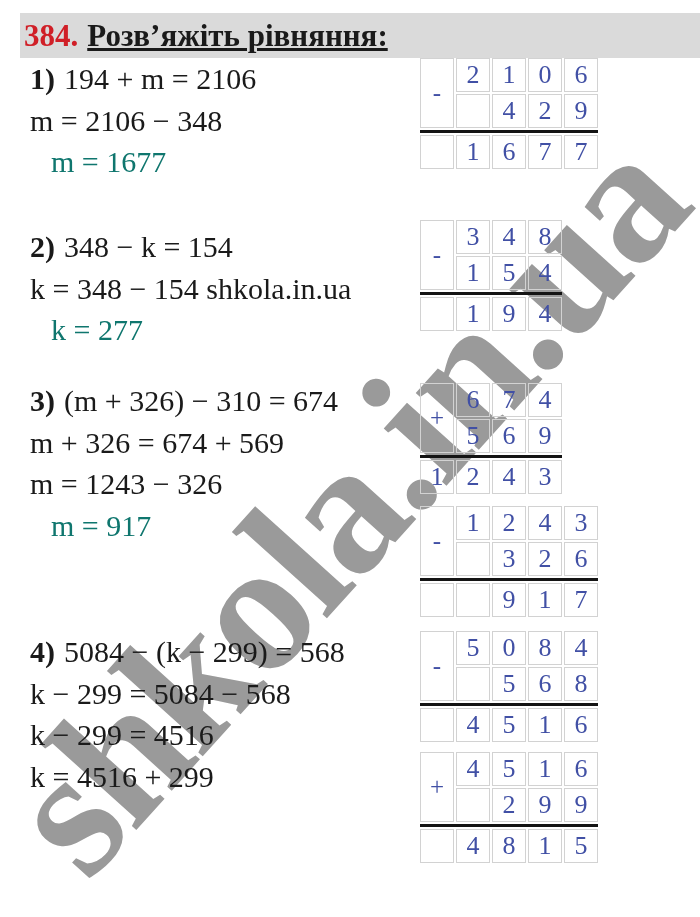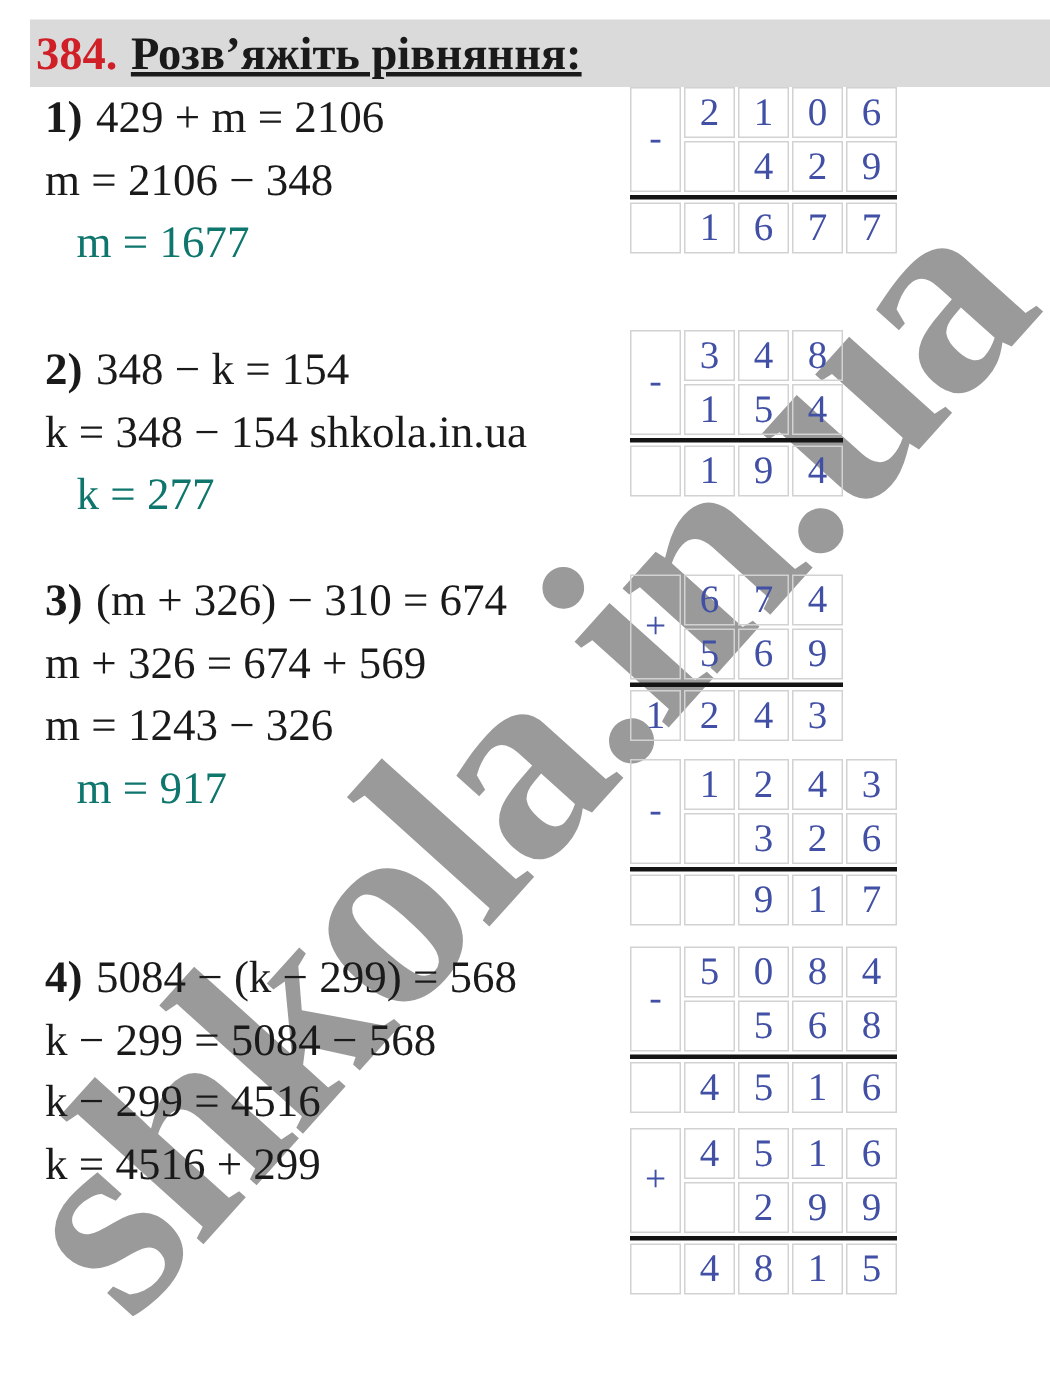--- a/index.html
+++ b/index.html
@@ -34,21 +34,21 @@
 
   <div class="watermark">shkola.in.ua</div>
 
   <div class="header-bar">
     <span class="task-number">384.</span>
     <span class="task-title">Розв’яжіть рівняння:</span>
   </div>
 
   <div id="problems-root">
       <div class="problem p1">
-        <div class="line"><span class="plabel">1)</span><span>429 + m = 2106</span></div>
+        <div class="line"><span class="plabel">1)</span><span>194 + m = 2106</span></div>
         <div class="line"><span>m = 2106 − 348</span></div>
         <div class="line answer"><span>m = 1677</span></div>
       </div>
       <div class="problem p2">
         <div class="line"><span class="plabel">2)</span><span>348 − k = 154</span></div>
         <div class="line"><span>k = 348 − 154 shkola.in.ua</span></div>
         <div class="line answer"><span>k = 277</span></div>
       </div>
       <div class="problem p3">
         <div class="line"><span class="plabel">3)</span><span>(m + 326) − 310 = 674</span></div>

